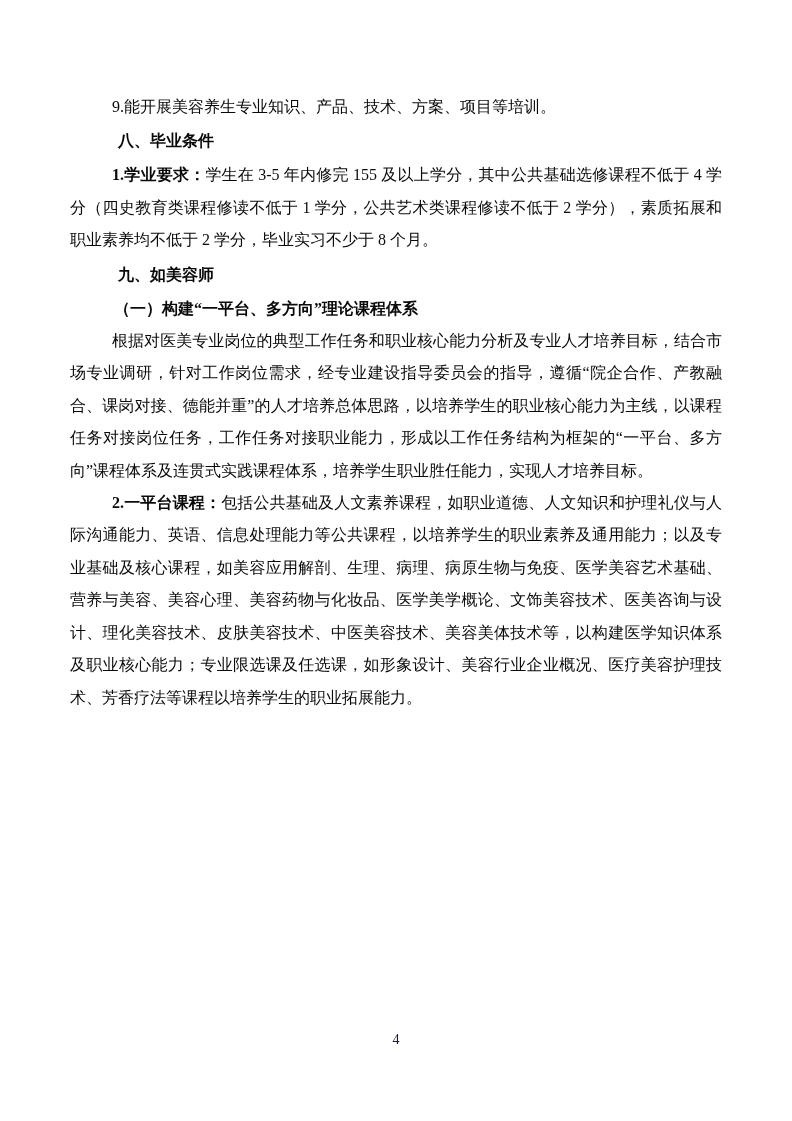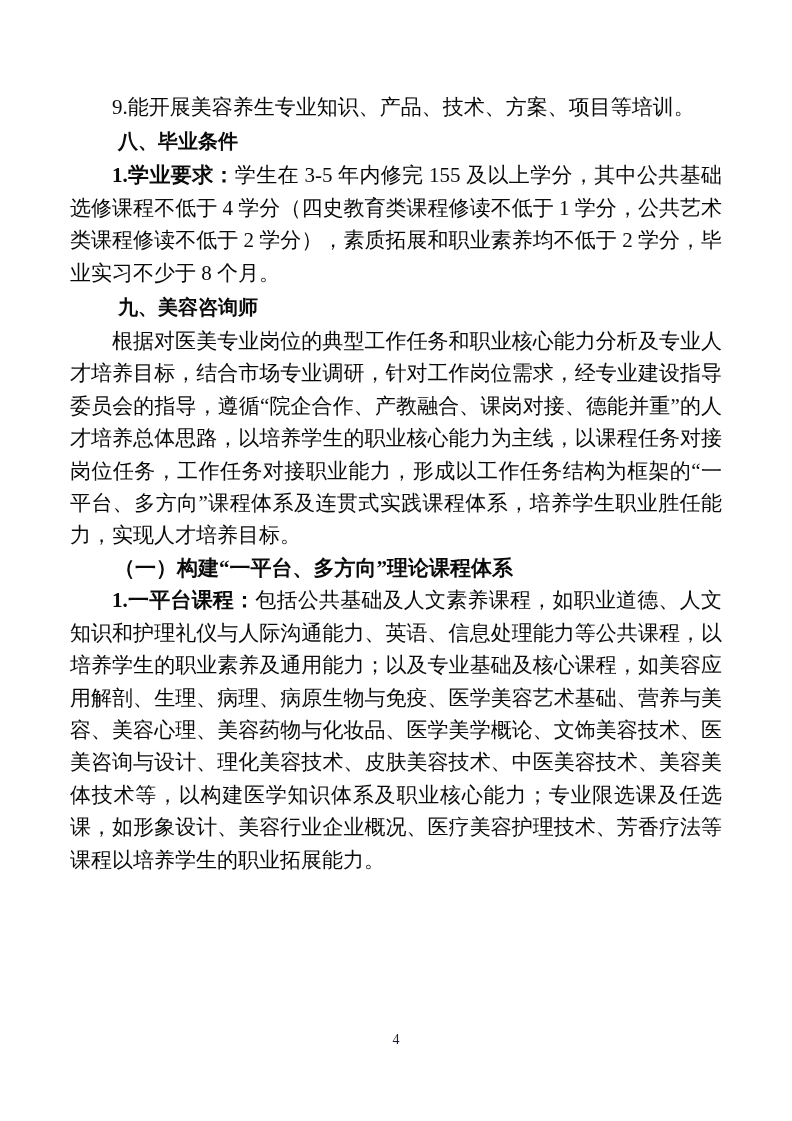--- a/index.html
+++ b/index.html
@@ -17,34 +17,34 @@
     overflow: hidden;
   }
   .content {
     position: absolute;
     left: 70px;
     top: 91px;
     width: 652px;
   }
   .para {
     margin: 0;
-    font-size: 21px;
+    font-size: 16px;
     line-height: 32.4px;
     text-align: justify;
     text-justify: inter-character;
     color: #0a0a0a;
   }
   .para.body {
     text-indent: 42px;
   }
   .para .lead {
     font-weight: bold;
   }
   .para.h1 {
-    font-size: 20px;
+    font-size: 16px;
     font-weight: bold;
     line-height: 36px;
     text-align: left;
     text-indent: 48px;
   }
   .para.sub {
     font-weight: bold;
     text-align: left;
     text-indent: 44px;
   }
@@ -66,25 +66,25 @@
 <div class="page">
   <div class="content">
 
     <p class="para body"><span>9.能开展美容养生专业知识、产品、技术、方案、项目等培训。</span></p>
 
     <p class="para h1"><span>八、毕业条件</span></p>
 
     <p class="para body"><span class="lead">1.学业要求：</span><span>学生在 3-5 年内修完 155 及以上学分，其中公共基础选修课程不低于 4 学分（四史教育类课程修读不低于 1 学分，公共艺术类课程修读不低于 2 学分），素质拓展和职业素养均不低于 2 学分，毕业实习不少于 8 个月。</span></p>
 
 
-    <p class="para h1"><span>九、美容咨询师</span></p>
+    <p class="para h1"><span>九、如美容师</span></p>
+
+    <p class="para sub"><span>（一）构建“一平台、多方向”理论课程体系</span></p>
 
     <p class="para body"><span>根据对医美专业岗位的典型工作任务和职业核心能力分析及专业人才培养目标，结合市场专业调研，针对工作岗位需求，经专业建设指导委员会的指导，遵循“院企合作、产教融合、课岗对接、德能并重”的人才培养总体思路，以培养学生的职业核心能力为主线，以课程任务对接岗位任务，工作任务对接职业能力，形成以工作任务结构为框架的“一平台、多方向”课程体系及连贯式实践课程体系，培养学生职业胜任能力，实现人才培养目标。</span></p>
 
-    <p class="para sub"><span>（一）构建“一平台、多方向”理论课程体系</span></p>
-
-    <p class="para body"><span class="lead">1.一平台课程：</span><span>包括公共基础及人文素养课程，如职业道德、人文知识和护理礼仪与人际沟通能力、英语、信息处理能力等公共课程，以培养学生的职业素养及通用能力；以及专业基础及核心课程，如美容应用解剖、生理、病理、病原生物与免疫、医学美容艺术基础、营养与美容、美容心理、美容药物与化妆品、医学美学概论、文饰美容技术、医美咨询与设计、理化美容技术、皮肤美容技术、中医美容技术、美容美体技术等，以构建医学知识体系及职业核心能力；专业限选课及任选课，如形象设计、美容行业企业概况、医疗美容护理技术、芳香疗法等课程以培养学生的职业拓展能力。</span></p>
+    <p class="para body"><span class="lead">2.一平台课程：</span><span>包括公共基础及人文素养课程，如职业道德、人文知识和护理礼仪与人际沟通能力、英语、信息处理能力等公共课程，以培养学生的职业素养及通用能力；以及专业基础及核心课程，如美容应用解剖、生理、病理、病原生物与免疫、医学美容艺术基础、营养与美容、美容心理、美容药物与化妆品、医学美学概论、文饰美容技术、医美咨询与设计、理化美容技术、皮肤美容技术、中医美容技术、美容美体技术等，以构建医学知识体系及职业核心能力；专业限选课及任选课，如形象设计、美容行业企业概况、医疗美容护理技术、芳香疗法等课程以培养学生的职业拓展能力。</span></p>
 
 
   </div>
 
   <div class="page-num">4</div>
 </div>
 
 </body></html>

